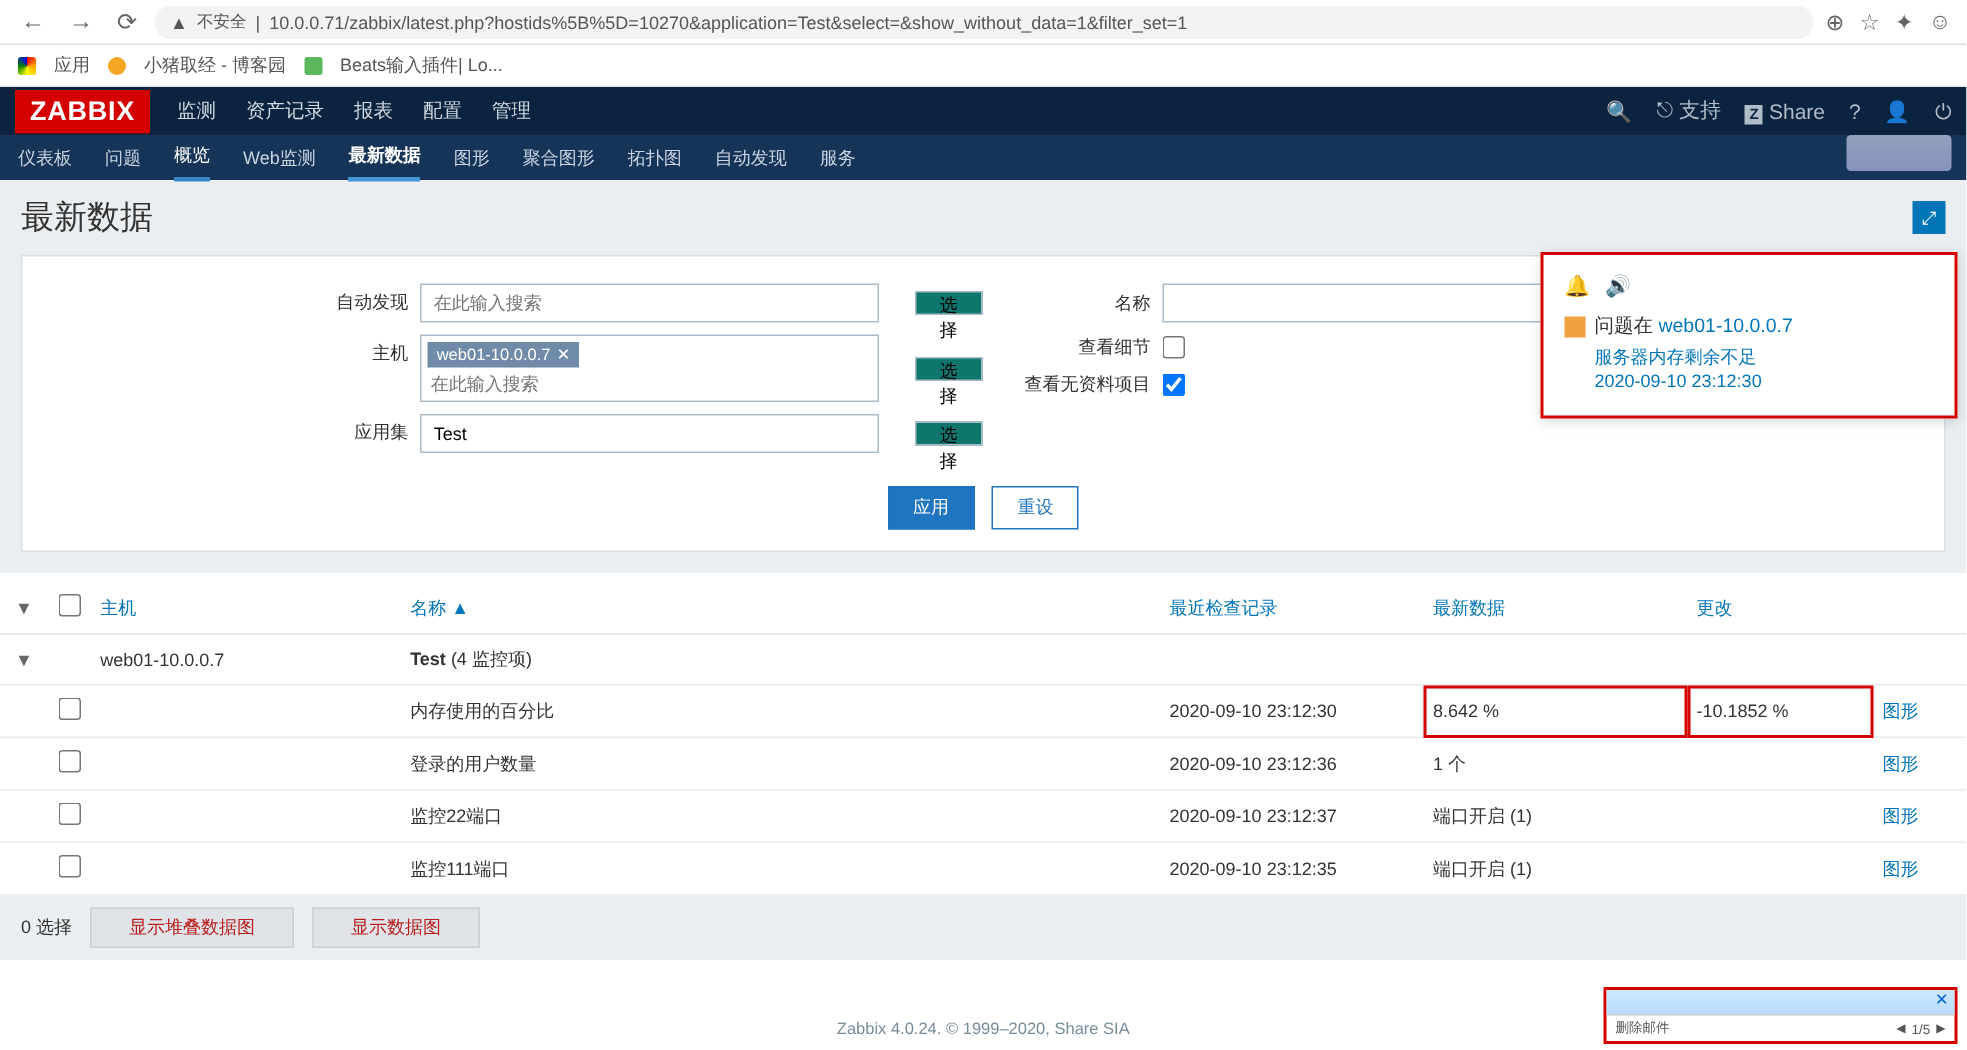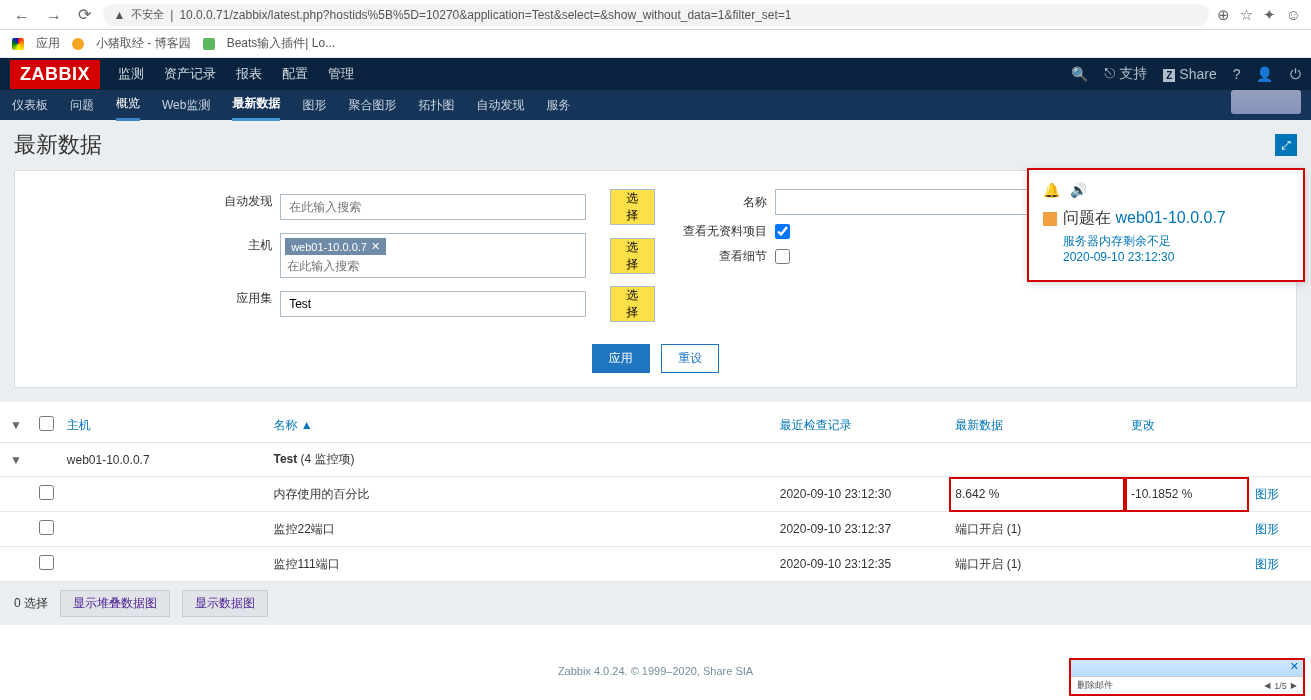--- a/index.html
+++ b/index.html
@@ -38,50 +38,50 @@
 .fullscreen-btn { background: #0275b8; color: #fff; width: 22px; height: 22px; display:flex; align-items:center; justify-content:center; cursor:pointer; font-size:12px; }
 
 
 .filter-wrap { background: #ebeef0; padding: 0 14px 14px; }
 .filter-box { background: #fff; border: 1px solid #d8dde2; padding: 18px 0 14px; }
 .filter-input { width: 312px; height: 26px; border: 1px solid #acbbc8; padding: 0 8px; font-size: 12px; }
 .tag { background: #6f8ba8; color: #fff; padding: 2px 6px; font-size: 11px; display: inline-flex; align-items:center; gap:4px; margin: 2px; }
 .tag .x { cursor:pointer; }
 .tag-input-wrap { width: 312px; border: 1px solid #acbbc8; padding: 2px; min-height: 28px; }
 .tag-input-inner { border: none; width: 100%; font-size: 12px; padding: 2px 4px; outline: none; }
-.btn-sel { border: 1px solid #acbbc8; background: #fde047; height: 36px; padding: 0 10px; font-size: 12px; margin-left: 24px; cursor: pointer; }
+.btn-sel { border: 1px solid #acbbc8; background: #0f766e; height: 16px; padding: 0 10px; font-size: 12px; margin-left: 24px; cursor: pointer; }
 .name-input { width: 312px; height: 26px; border:1px solid #acbbc8; padding:0 8px; font-size:12px; }
 .chk { width: 15px; height: 15px; }
 
 .filter-actions { text-align: center; margin-top: 14px; }
 .btn-apply { background: #1f75bf; color: #fff; border: 1px solid #1f75bf; padding: 5px 16px; font-size: 12px; cursor: pointer; }
 .btn-reset { background: #fff; color: #1f75bf; border: 1px solid #1f75bf; padding: 5px 16px; font-size: 12px; cursor: pointer; margin-left: 8px; }
 
 
 .data-table { width: 100%; border-collapse: collapse; margin-top: 6px; }
 .data-table th { text-align: left; font-weight: normal; color: #0275b8; font-size: 12px; padding: 8px 6px; border-bottom: 1px solid #dde3e8; cursor: pointer; }
 .data-table th.plain { color: #666; cursor: default; }
 .data-table td { padding: 8px 6px; font-size: 12px; border-bottom: 1px solid #e6eaee; }
 .expand-caret { color: #666; cursor: pointer; padding: 0 4px; }
 .host-row td { background:#fff; }
 .item-name { color: #333; }
 .graph-link { color: #0275b8; }
 
 .footer-bar { background: #ebeef0; padding: 8px 14px; display: flex; align-items: center; gap: 12px; font-size: 12px; }
 .footer-bar .sel-count { color: #333; }
-.btn-disabled { background: #e0e4e8; color: #4c1d95; border: 1px solid #c8cfd5; padding: 4px 12px; font-size: 12px; cursor: not-allowed; }
+.btn-disabled { background: #e0e4e8; color: #b91c1c; border: 1px solid #c8cfd5; padding: 4px 25px; font-size: 12px; cursor: not-allowed; }
 
 .page-footer { text-align: center; font-size: 11px; color: #768d99; margin-top: 40px; }
 .page-footer a { color: #768d99; }
 
 
 .notif { position: absolute; right: 6px; top: 168px; width: 278px; background: #fff; border: 2px solid #d40000; padding: 12px 14px 16px; box-shadow: 0 2px 8px rgba(0,0,0,0.15); }
 .notif .icons { color: #bbb; font-size: 14px; margin-bottom: 10px; display:flex; gap:10px; }
 .notif .sq { display:inline-block; width:14px; height:14px; background:#f0a040; vertical-align:middle; margin-right:6px; }
-.notif-line1 { font-size: 16px; margin-bottom: 4px; }
+.notif-line1 { font-size: 13px; margin-bottom: 4px; }
 .notif-line2, .notif-line3 { color: #0275b8; font-size: 12px; margin-left: 20px; }
 
 
 .email-pop { position: absolute; right: 6px; bottom: 4px; width: 236px; border: 2px solid #d40000; background: #fff; font-size: 10px; }
 .email-pop .eh { background: linear-gradient(#d0e8ff,#b8dcff); height: 16px; position:relative; }
 .email-pop .eh .x { position:absolute; right:4px; top:0; color:#06c; cursor:pointer; font-size:11px; }
 .email-pop .body { display:flex; padding:4px; gap:4px; }
 .email-pop .avatar { width:32px; height:32px; background:#888; flex-shrink:0; }
 .email-pop .txt { font-size:9px; line-height:1.3; color:#333; overflow:hidden; }
 .email-pop .subj { color:#06c; font-weight:bold; }
@@ -198,26 +198,26 @@
           <button class="btn-sel">选择</button>
         </div>
       </div>
     </div>
     <div class="filter-col right">
       <div class="fr2">
         <div class="lbl">名称</div>
         <input class="name-input" style="">
       </div>
       <div class="fr2">
+        <div class="lbl">查看细节</div>
+        <input type="checkbox" class="chk" style="">
+      </div>
+      <div class="fr2">
         <div class="lbl">查看无资料项目</div>
         <input type="checkbox" class="chk" checked="" style="">
-      </div>
-      <div class="fr2">
-        <div class="lbl">查看细节</div>
-        <input type="checkbox" class="chk" style="">
       </div>
     </div>
   </div>
   <div class="filter-actions">
     <button class="btn-apply">应用</button>
     <button class="btn-reset">重设</button>
   </div>
 </div>
 </div>
 
@@ -252,20 +252,30 @@
     <td class="item-name">内存使用的百分比</td>
     <td>2020-09-10 23:12:30</td>
     <td style="outline: rgb(212, 0, 0) solid 2px; outline-offset: -2px; border-right: none; position: relative;">8.642 %</td>
     <td style="outline: rgb(212, 0, 0) solid 2px; outline-offset: -2px; border-left: none; position: relative;">-10.1852 %</td>
     <td><a class="graph-link">图形</a></td>
   </tr>
       <tr>
     <td></td>
     <td><input type="checkbox" class="chk" style=""></td>
     <td></td>
+    <td class="item-name">登录的用户数量</td>
+    <td>2020-09-10 23:12:36</td>
+    <td>1 个</td>
+    <td></td>
+    <td><a class="graph-link">图形</a></td>
+  </tr>
+      <tr>
+    <td></td>
+    <td><input type="checkbox" class="chk" style=""></td>
+    <td></td>
     <td class="item-name">监控22端口</td>
     <td>2020-09-10 23:12:37</td>
     <td>端口开启 (1)</td>
     <td></td>
     <td><a class="graph-link">图形</a></td>
   </tr>
       <tr>
     <td></td>
     <td><input type="checkbox" class="chk" style=""></td>
     <td></td>

